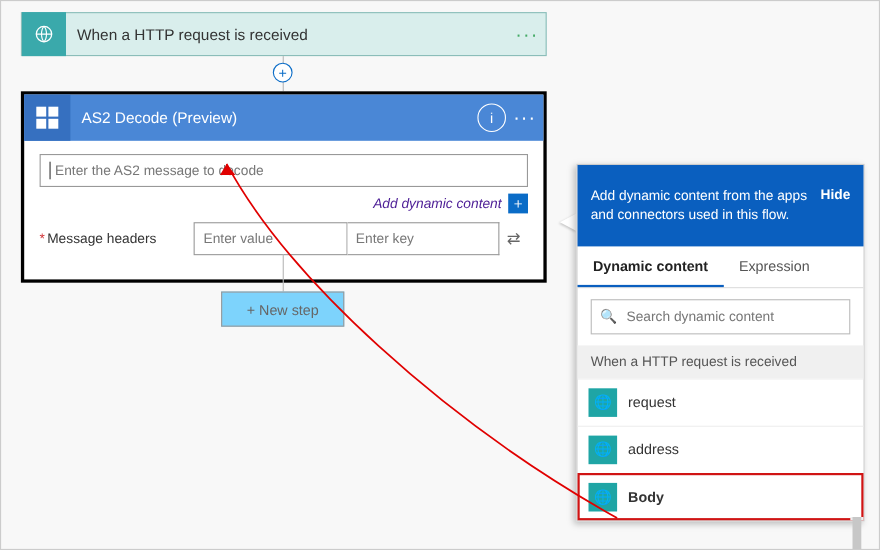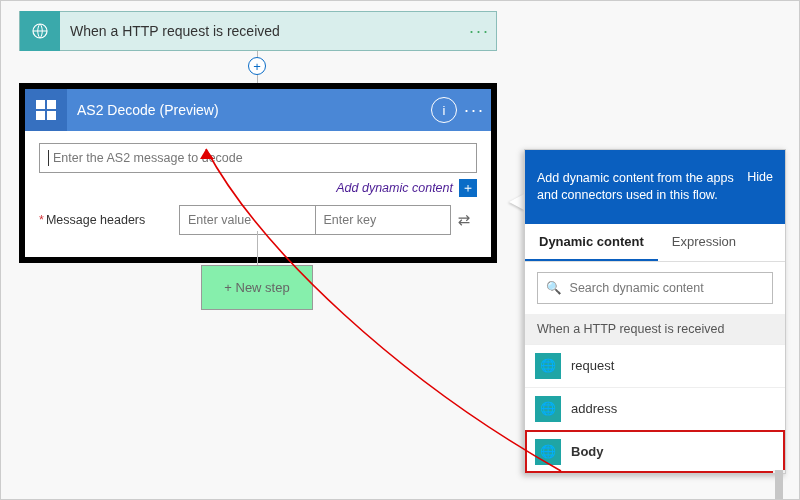--- a/index.html
+++ b/index.html
@@ -6,21 +6,21 @@
   body { margin:0; width:800px; height:500px; background:#f8f8f8; position:relative; overflow:hidden; border:1px solid #ccc;}
   
   .trigger-card { position:absolute; left:18px; top:10px; width:478px; height:40px; background:#d9eeec; border:1px solid #8bbdb9; display:flex; align-items:center; }
   .trigger-icon { width:40px; height:40px; background:#3aa9ab; display:flex; align-items:center;justify-content:center; color:#fff;}
   .trigger-title { flex:1; padding-left:10px; color:#333; font-size:14px;}
   .trigger-more { width:34px; text-align:center; color:#4a6; font-size:18px; letter-spacing:1px;}
   
   .vline { position:absolute; left:256px; top:50px; width:1px; height:32px; background:#b7b7b7;}
   .add-circle { position:absolute; left:247px; top:56px; width:18px; height:18px; border:1px solid #0a6cc7; border-radius:50%; background:#fff; display:flex; align-items:center; justify-content:center; color:#0a6cc7; font-size:13px; line-height:1;}
   
-  .as2-card { position:absolute; left:18px; top:82px; width:478px; border:6px solid #000000; background:#fff;}
+  .as2-card { position:absolute; left:18px; top:82px; width:478px; border:3px solid #000000; background:#fff;}
   .as2-header { height:42px; background:#4a87d6; display:flex; align-items:center; color:#fff;}
   .as2-icon { width:42px; height:42px; background:#3670c0; display:flex; align-items:center; justify-content:center;}
   .as2-icon-grid { display:grid; grid-template:repeat(2,9px)/repeat(2,9px); gap:2px;}
   .as2-icon-grid span{background:#fff;}
   .as2-title { flex:1; padding-left:10px; font-size:14px;}
   .as2-info { width:26px; height:26px; border:1.5px solid #fff; border-radius:50%; display:flex;align-items:center;justify-content:center; font-size:13px;}
   .as2-more { width:34px; text-align:center; font-size:18px; letter-spacing:1px;}
   .as2-body { padding:12px 14px 16px 14px; font-size:12.5px; color:#333;}
   .row { display:flex; align-items:center; margin-bottom:6px;}
   .req { color:#d13438; margin-right:2px;}
@@ -29,26 +29,26 @@
   .cursor { display:inline-block; width:1px; height:16px; background:#333; margin-right:4px;}
   .adc-row { display:flex; justify-content:flex-end; align-items:center; margin:3px 0 8px 0;}
   .adc-link { color:#4c1d95; font-size:12.5px; margin-right:6px;font-style:italic;}
   .adc-btn { width:18px; height:18px; background:#0a6cc7; color:#fff; display:flex; align-items:center; justify-content:center; font-size:13px;}
   .kv { flex:1; display:flex; gap:0;}
   .kv .field { flex:1;}
   .kv .field + .field { border-left:none;}
   .swap { width:26px; text-align:center; color:#666; font-size:15px;}
   
   .vline2 { position:absolute; left:256px; top:230px; width:1px; height:34px; background:#b7b7b7;}
-  .new-step { position:absolute; left:200px; top:264px; width:112px; height:45px; border:1px solid #999; background:#86efac; color:#666; display:flex; align-items:center; justify-content:center; font-size:13px;}
+  .new-step { position:absolute; left:200px; top:264px; width:112px; height:32px; border:1px solid #999; background:#7dd3fc; color:#666; display:flex; align-items:center; justify-content:center; font-size:13px;}
   
   .panel { position:absolute; left:523px; top:148px; width:262px; background:#fff; box-shadow:-2px 2px 6px rgba(0,0,0,0.25); border:1px solid #ccc;}
   .panel-header { background:#0a5fbf; color:#fff; padding:20px 12px; font-size:12.5px; display:flex;}
   .panel-header .msg{flex:1; line-height:1.35;}
-  .hide { font-weight:400; margin-left:8px;}
+  .hide { font-weight:700; margin-left:8px;}
   .tabs { display:flex; border-bottom:1px solid #ddd; font-size:13px;}
   .tab { padding:10px 14px; color:#555;}
   .tab.active { color:#222; font-weight:600; border-bottom:2px solid #0a5fbf;}
   .search-wrap { padding:10px 12px;}
   .search { height:32px; border:1px solid #bbb; display:flex; align-items:center; padding:0 8px; color:#777; font-size:12.5px;}
   .search .mag{margin-right:8px; color:#666;}
   .section-head { background:#f0f0f0; color:#555; font-size:12.5px; padding:8px 12px;}
   .item { display:flex; align-items:center; padding:8px 10px; border-top:1px solid #eee; font-size:13px; color:#333;}
   .item .ibox { width:26px; height:26px; background:#1fa5a5; color:#fff; display:flex; align-items:center; justify-content:center; margin-right:10px; font-size:13px;}
   .item.hi { outline:2px solid #d01414; outline-offset:-2px;}

